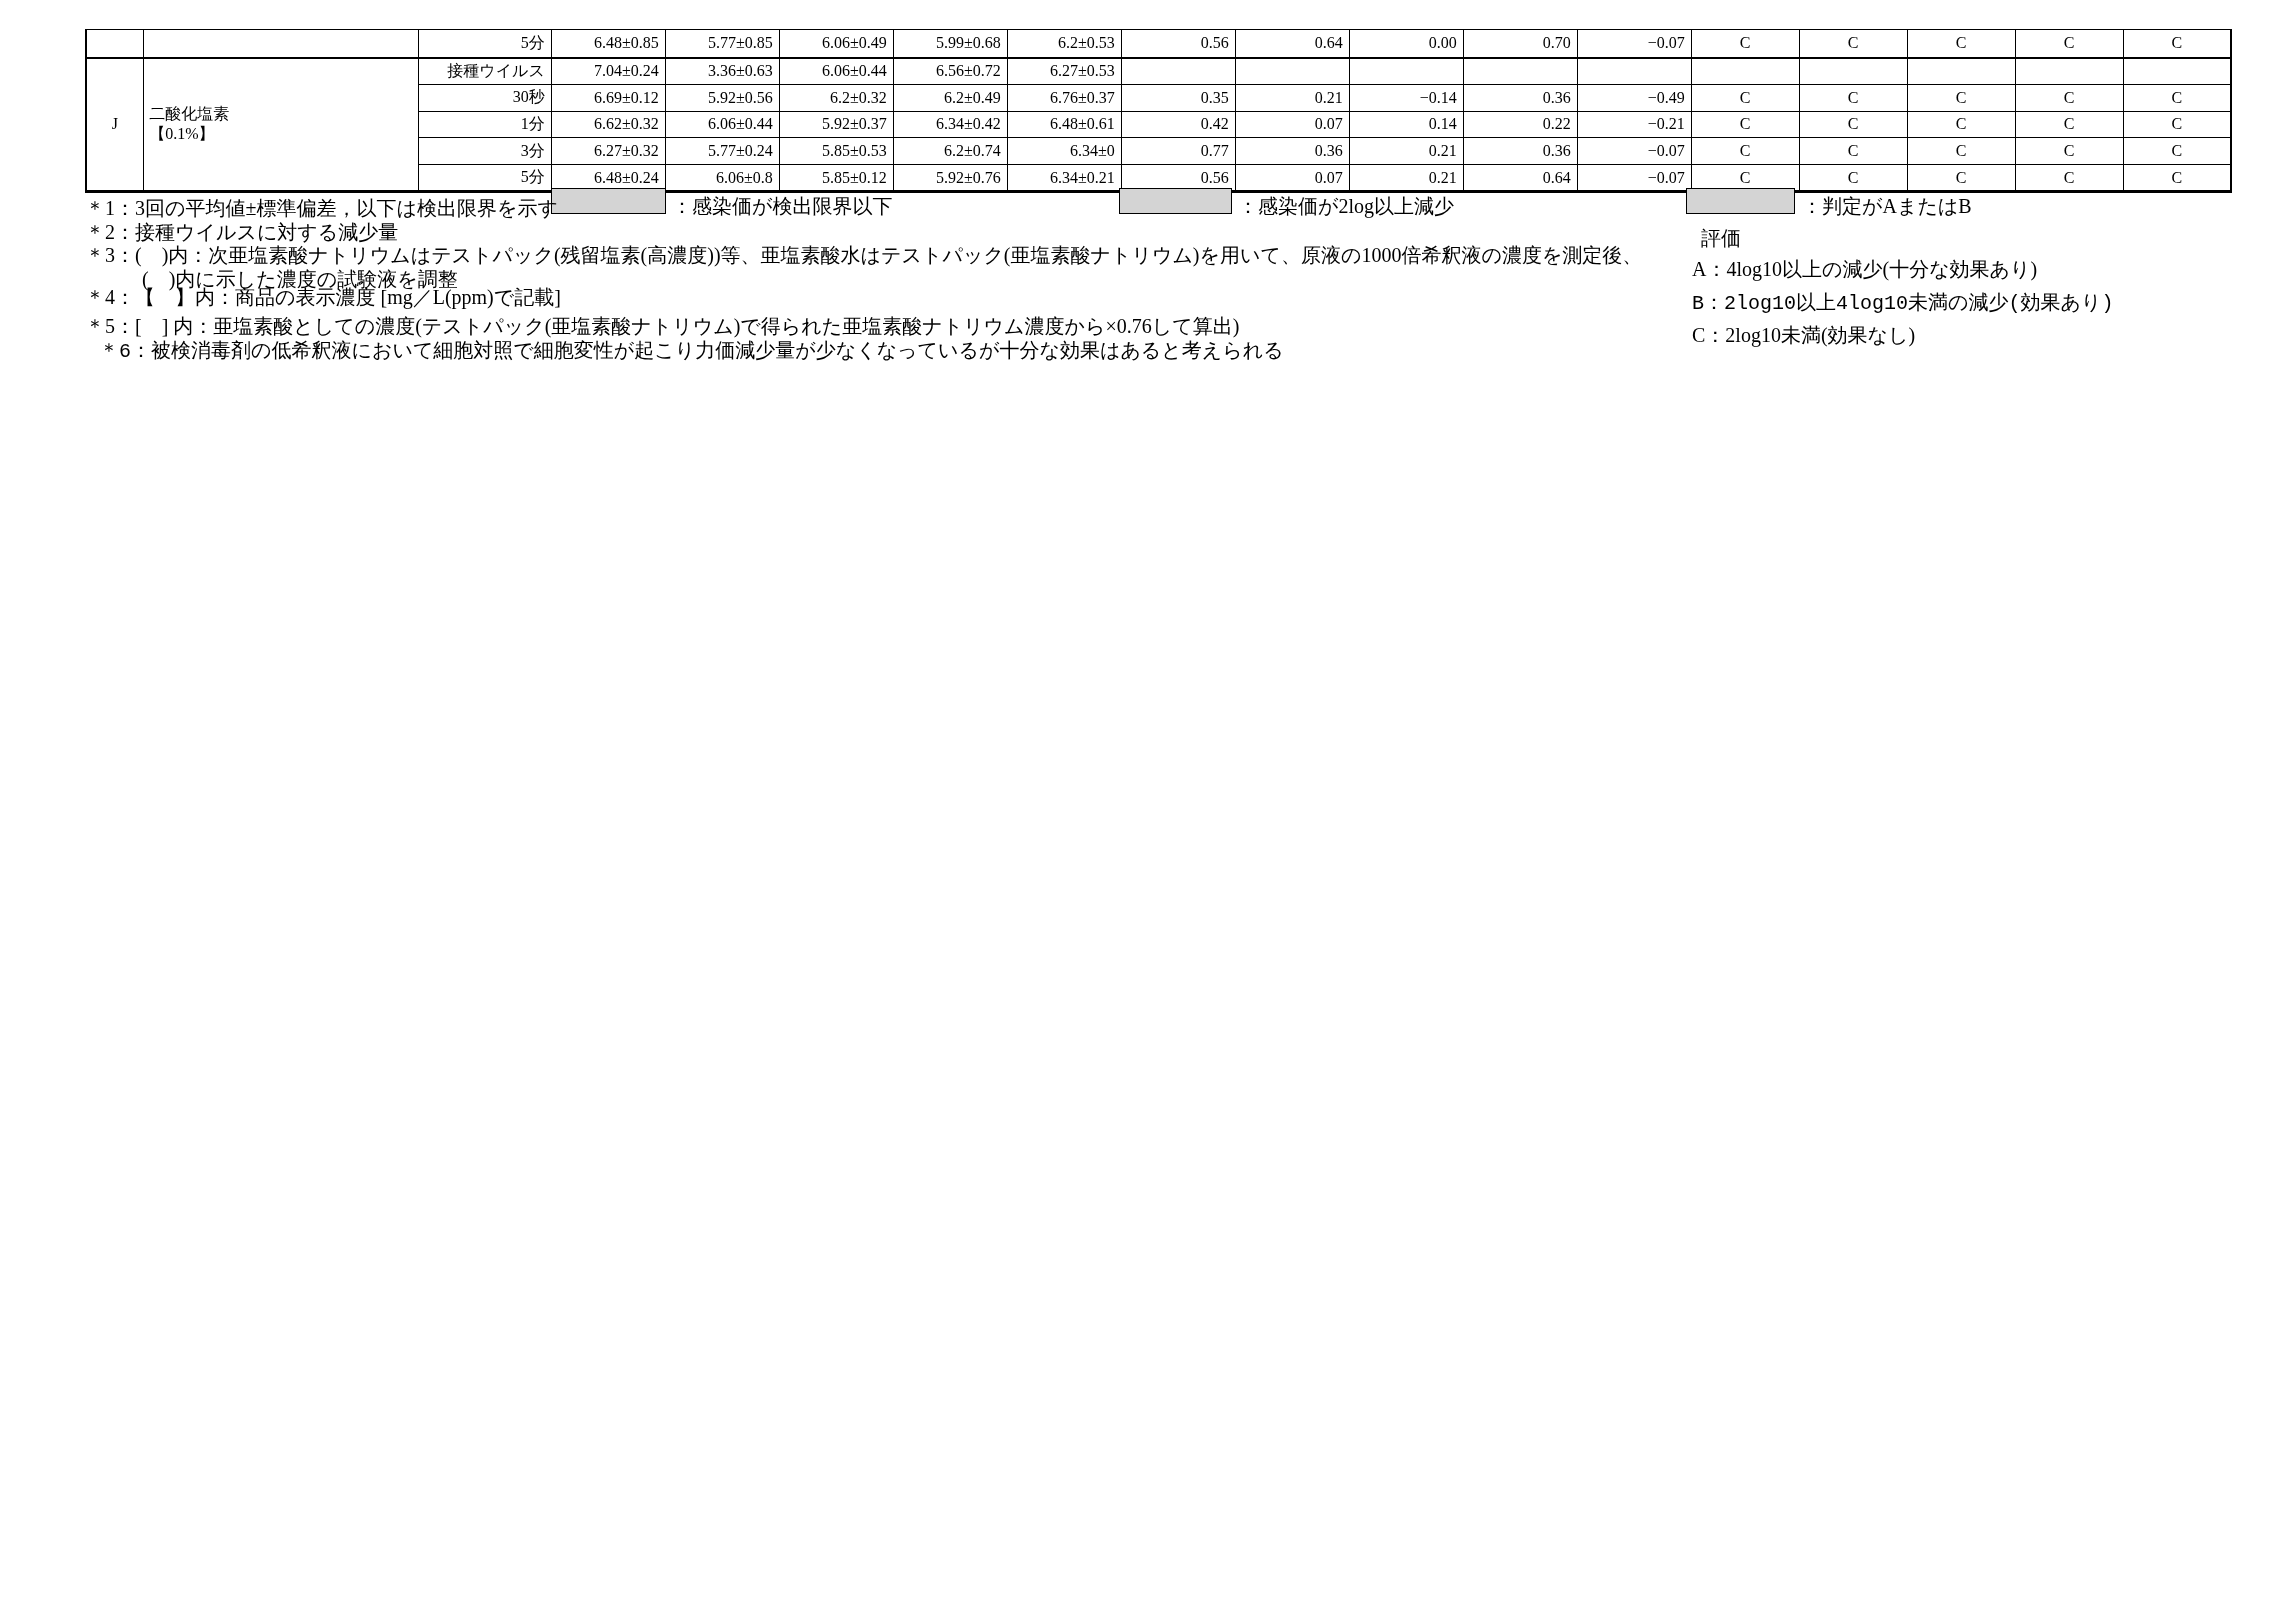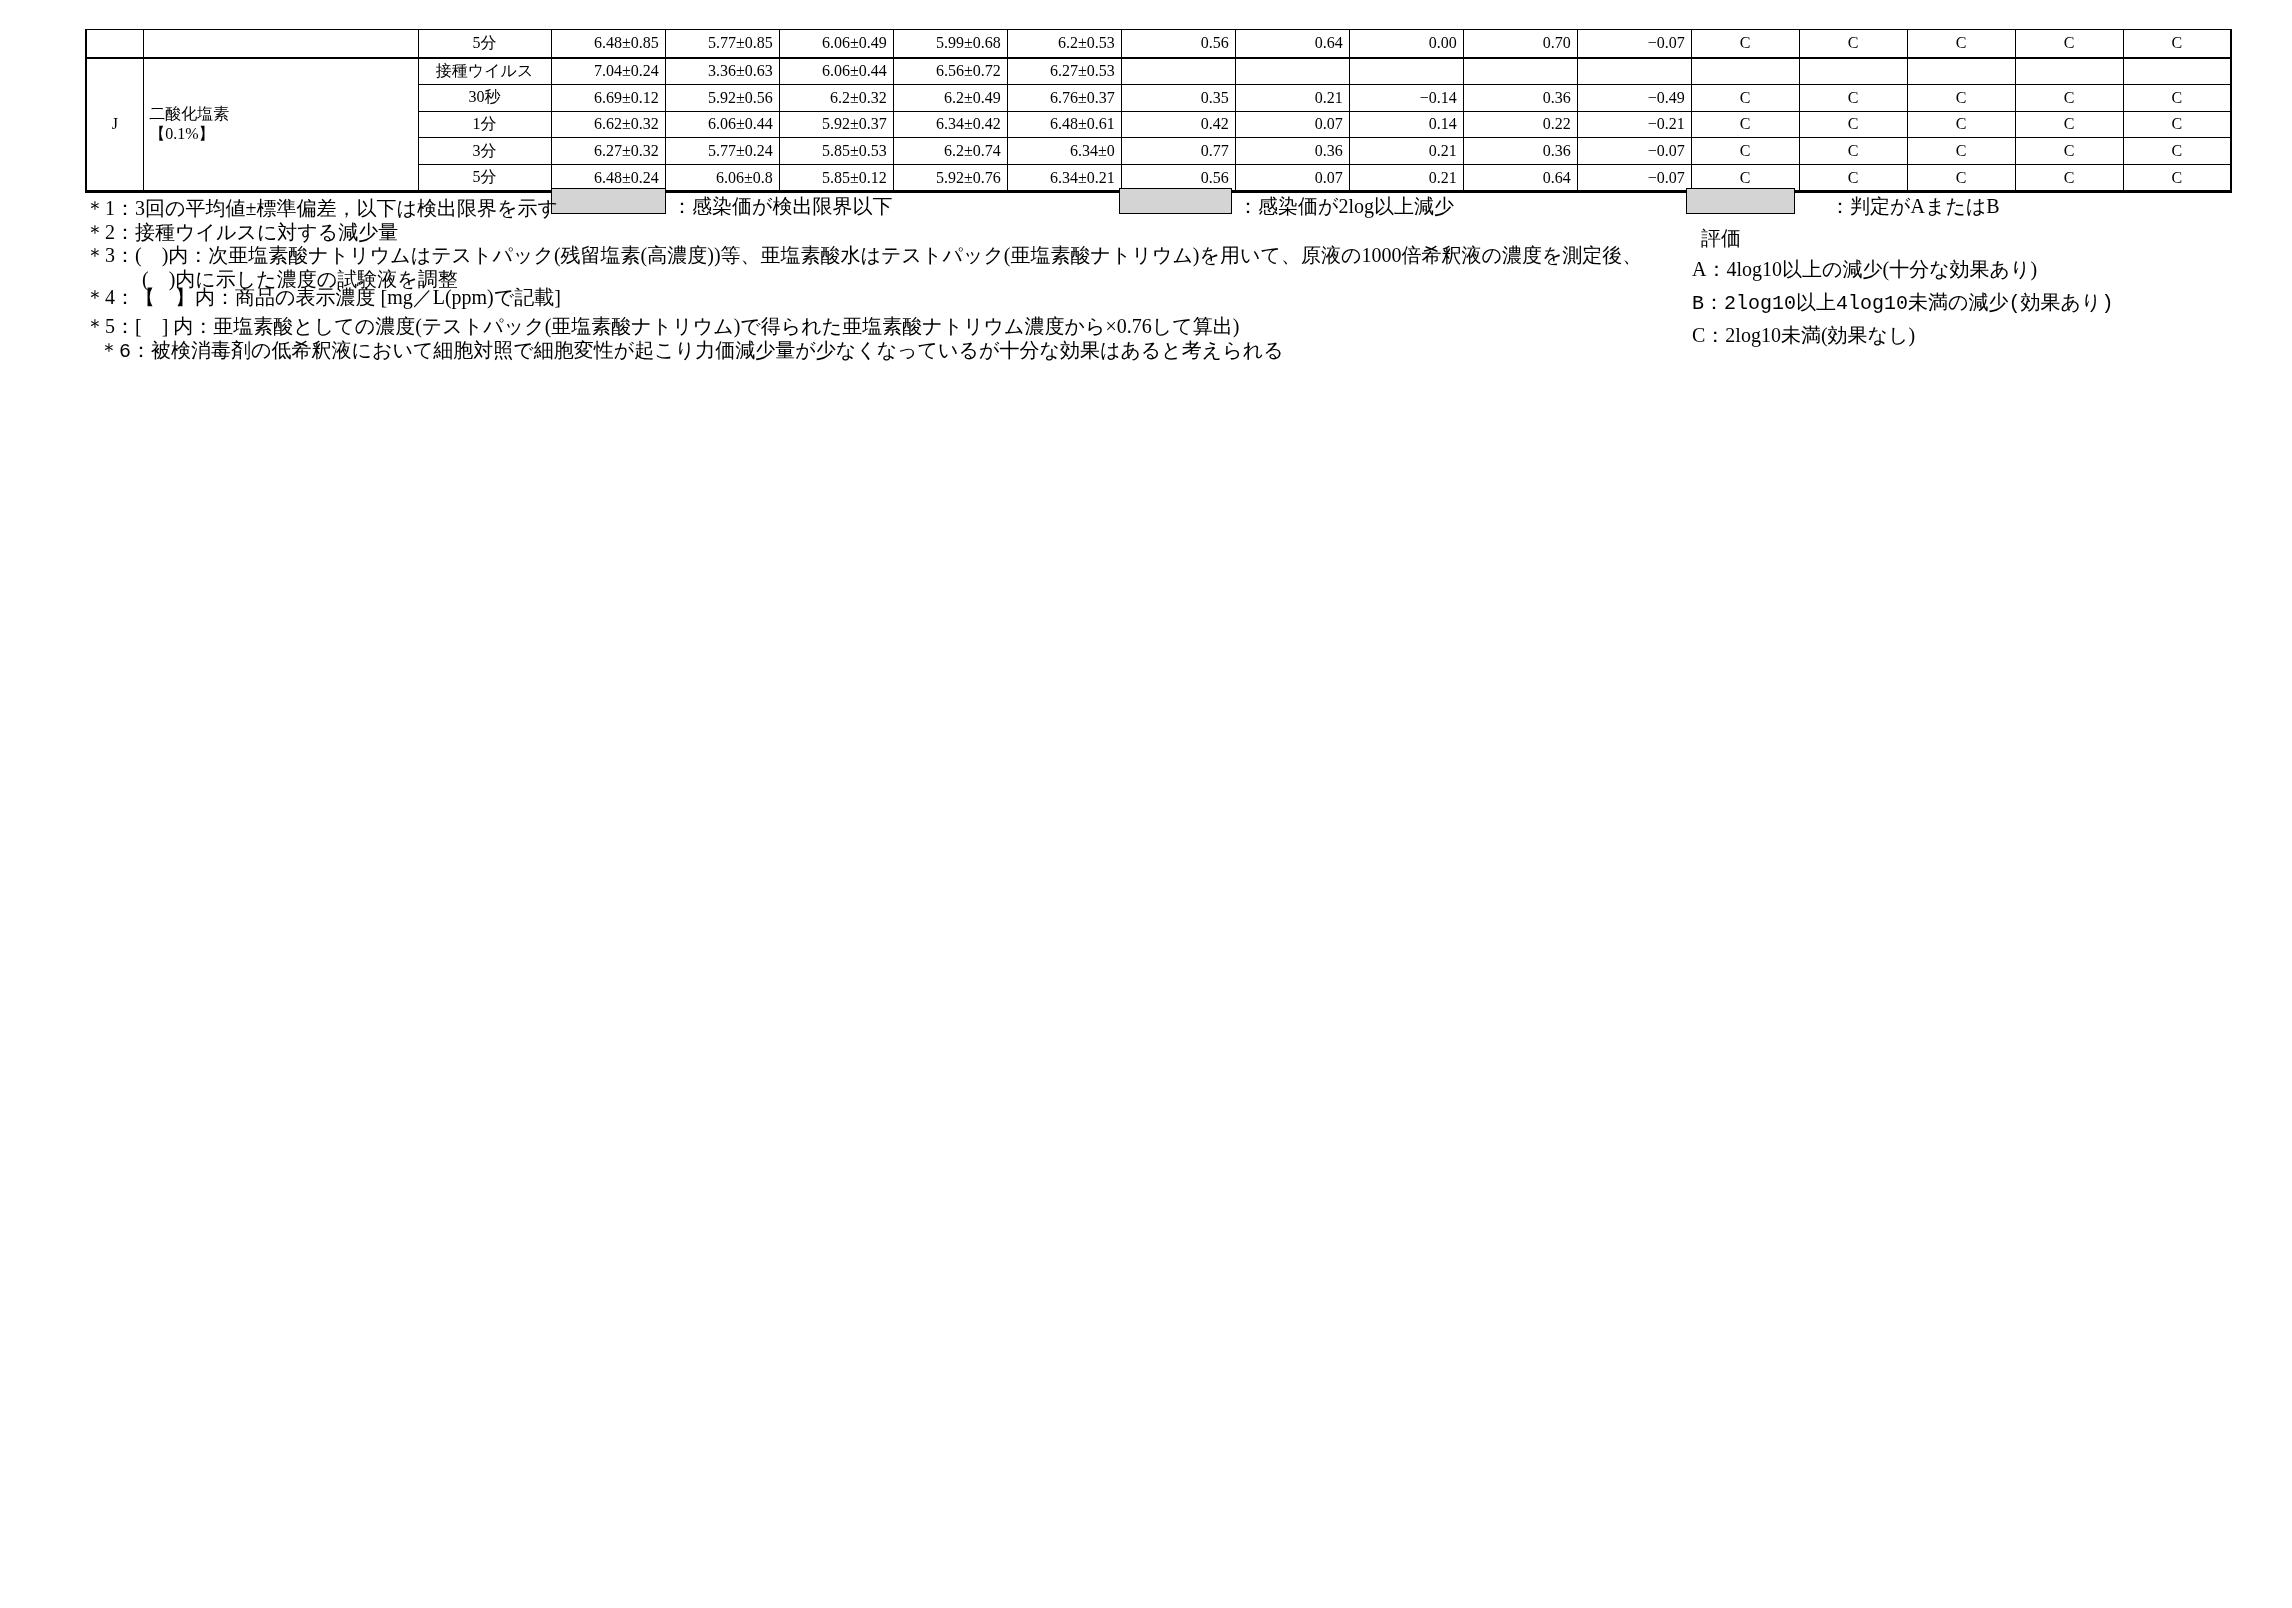--- a/index.html
+++ b/index.html
@@ -23,38 +23,38 @@
     height:25.6px;
     font-size:16px;
     padding:0 5.7px;
     white-space:nowrap;
     overflow:hidden;
     vertical-align:middle;
   }
   tr.partial-row td { height:26.5px; border-bottom:2.8px solid #000; }
   td.col-group { border-right:2.8px solid #000; text-align:center; padding:0; }
   td.name-cell { line-height:1.3; }
-  td.time-cell { text-align:center; padding-left:7.6px; }
+  td.time-cell { text-align:right; padding-left:7.6px; }
   td.val-cell, td.red-cell { text-align:right; padding-right:6.6px; }
   td.jud-cell { text-align:center; }
   
   .swatch {
     position:absolute; top:188px; height:25.6px;
     border:0.9px solid #000; box-sizing:border-box;
   }
   .legend-text, .note, .eval-line {
     position:absolute; font-size:20px; white-space:nowrap;
   }
   
   #swatch1 { left:551px;  width:115px; }
   #swatch2 { left:1119px; width:113px; }
   #swatch3 { left:1686px; width:109px; }
   #legend1 { left:672px;  top:193px; }
   #legend2 { left:1238px; top:193px; }
-  #legend3 { left:1802px; top:193px;margin-left:28px; }
+  #legend3 { left:1802px; top:193px; }
   #fn1 { left:85px;  top:195px; }
   #fn2 { left:85px;  top:219px; }
   #fn3a{ left:85px;  top:242px; }
   #fn3b{ left:142px; top:266px; }
   #fn4 { left:85px;  top:284px; }
   #fn5 { left:85px;  top:313px; }
   #fn6 { left:99px;  top:337px;font-family:Liberation Mono, monospace; }
   #eval-title { left:1701px; top:225px; }
   #eval-a { left:1692px; top:256px; }
   #eval-b { left:1692px; top:289px;font-family:Liberation Mono, monospace; }

